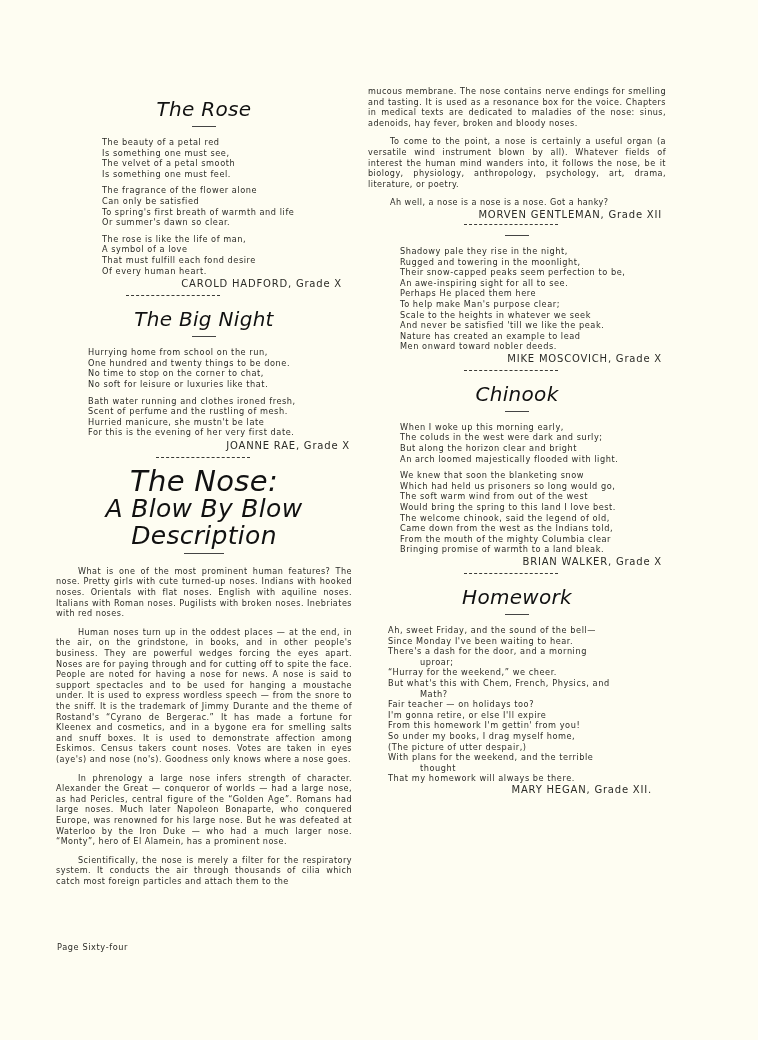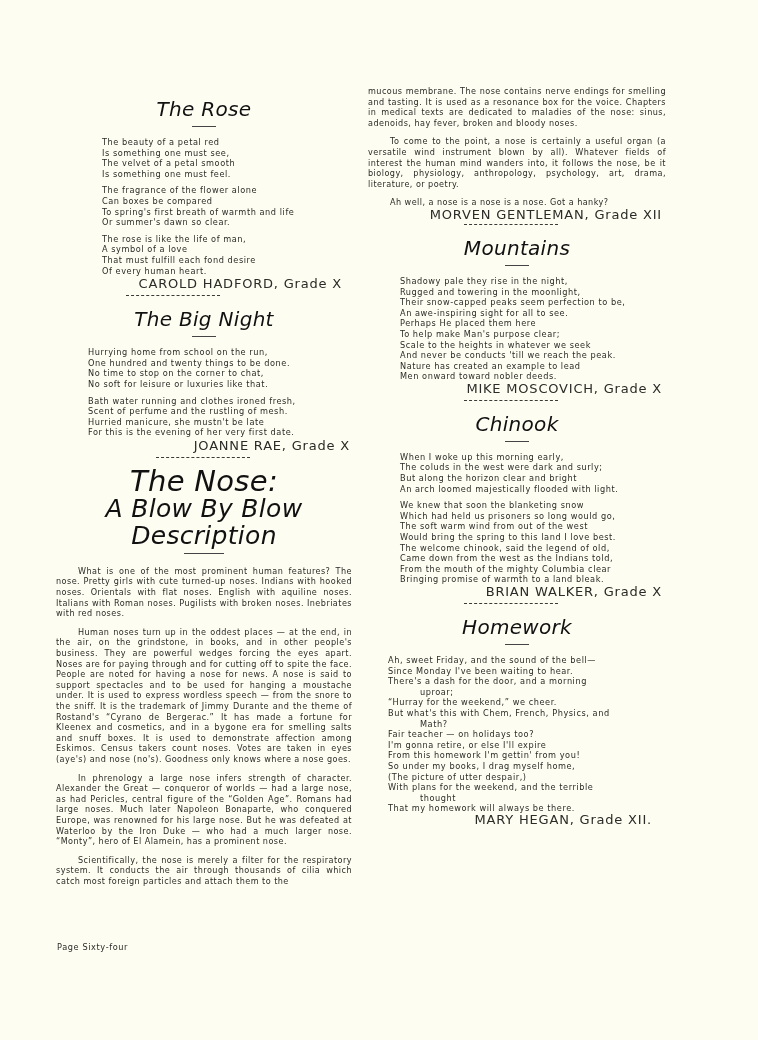--- a/index.html
+++ b/index.html
@@ -18,21 +18,21 @@
       font-style: oblique; font-weight: normal;
       font-size: 20px; line-height: 26px; color: #111;
       text-align: center; margin: 0; letter-spacing: 0.3px;
     }
     .title-rule { width: 24px; height: 1px; background: #444; margin: 4px auto 10px auto; }
     .poem { font-size: 8.2px; line-height: 10.6px; letter-spacing: 0.55px; color: #2b2b27; }
     .stanza { margin-bottom: 6px; }
     .line { white-space: nowrap; }
     .line.cont { padding-left: 32px; }
     .byline {
-      font-size: 13px; letter-spacing: 0.8px; text-align: right;
+      font-size: 10px; letter-spacing: 0.8px; text-align: right;
       line-height: 11px; color: #2b2b27;
     }
     .sep {
       width: 94px; height: 0; border-top: 1.5px dashed #3a3a36;
       margin: 6px auto 10px auto;
     }
     .prose p {
       font-size: 8.1px; line-height: 10.6px; letter-spacing: 0.45px;
       text-align: justify; margin: 0 0 8px 0; text-indent: 22px; color: #2b2b27;
     }
@@ -53,21 +53,21 @@
     <div class="title-rule"></div>
     <div class="poem" style="padding-left:46px;">
       <div class="stanza">
         <div class="line">The beauty of a petal red</div>
         <div class="line">Is something one must see,</div>
         <div class="line">The velvet of a petal smooth</div>
         <div class="line">Is something one must feel.</div>
       </div>
       <div class="stanza">
         <div class="line">The fragrance of the flower alone</div>
-        <div class="line">Can boxes be compared</div>
+        <div class="line">Can only be satisfied</div>
         <div class="line">To spring's first breath of warmth and life</div>
         <div class="line">Or summer's dawn so clear.</div>
       </div>
       <div class="stanza" style="margin-bottom:2px;">
         <div class="line">The rose is like the life of man,</div>
         <div class="line">A symbol of a love</div>
         <div class="line">That must fulfill each fond desire</div>
         <div class="line">Of every human heart.</div>
       </div>
     </div>
@@ -118,32 +118,31 @@
   <section class="prose">
     <p class="noindent">mucous membrane. The nose contains nerve endings for smelling and tasting. It is used as a resonance box for the voice. Chapters in medical texts are dedicated to maladies of the nose: sinus, adenoids, hay fever, broken and bloody noses.</p>
     <p>To come to the point, a nose is certainly a useful organ (a versatile wind instrument blown by all). Whatever fields of interest the human mind wanders into, it follows the nose, be it biology, physiology, anthropology, psychology, art, drama, literature, or poetry.</p>
     <p class="tight">Ah well, a nose is a nose is a nose. Got a hanky?</p>
     <div class="byline" style="padding-right:4px;">MORVEN GENTLEMAN, Grade XII</div>
   </section>
 
   <div class="sep" style="margin-left:96px;margin-top:4px;"></div>
 
   <section>
-    <h2 class="title">Mountains</h2>
     <div class="title-rule"></div>
     <div class="poem" style="padding-left:32px;">
       <div class="stanza" style="margin-bottom:1px;">
         <div class="line">Shadowy pale they rise in the night,</div>
         <div class="line">Rugged and towering in the moonlight,</div>
         <div class="line">Their snow-capped peaks seem perfection to be,</div>
         <div class="line">An awe-inspiring sight for all to see.</div>
         <div class="line">Perhaps He placed them here</div>
         <div class="line">To help make Man's purpose clear;</div>
         <div class="line">Scale to the heights in whatever we seek</div>
-        <div class="line">And never be conducts 'till we reach the peak.</div>
+        <div class="line">And never be satisfied 'till we like the peak.</div>
         <div class="line">Nature has created an example to lead</div>
         <div class="line">Men onward toward nobler deeds.</div>
       </div>
     </div>
     <div class="byline" style="padding-right:4px;">MIKE MOSCOVICH, Grade X</div>
   </section>
 
   <div class="sep" style="margin-left:96px;"></div>
 
   <section>

